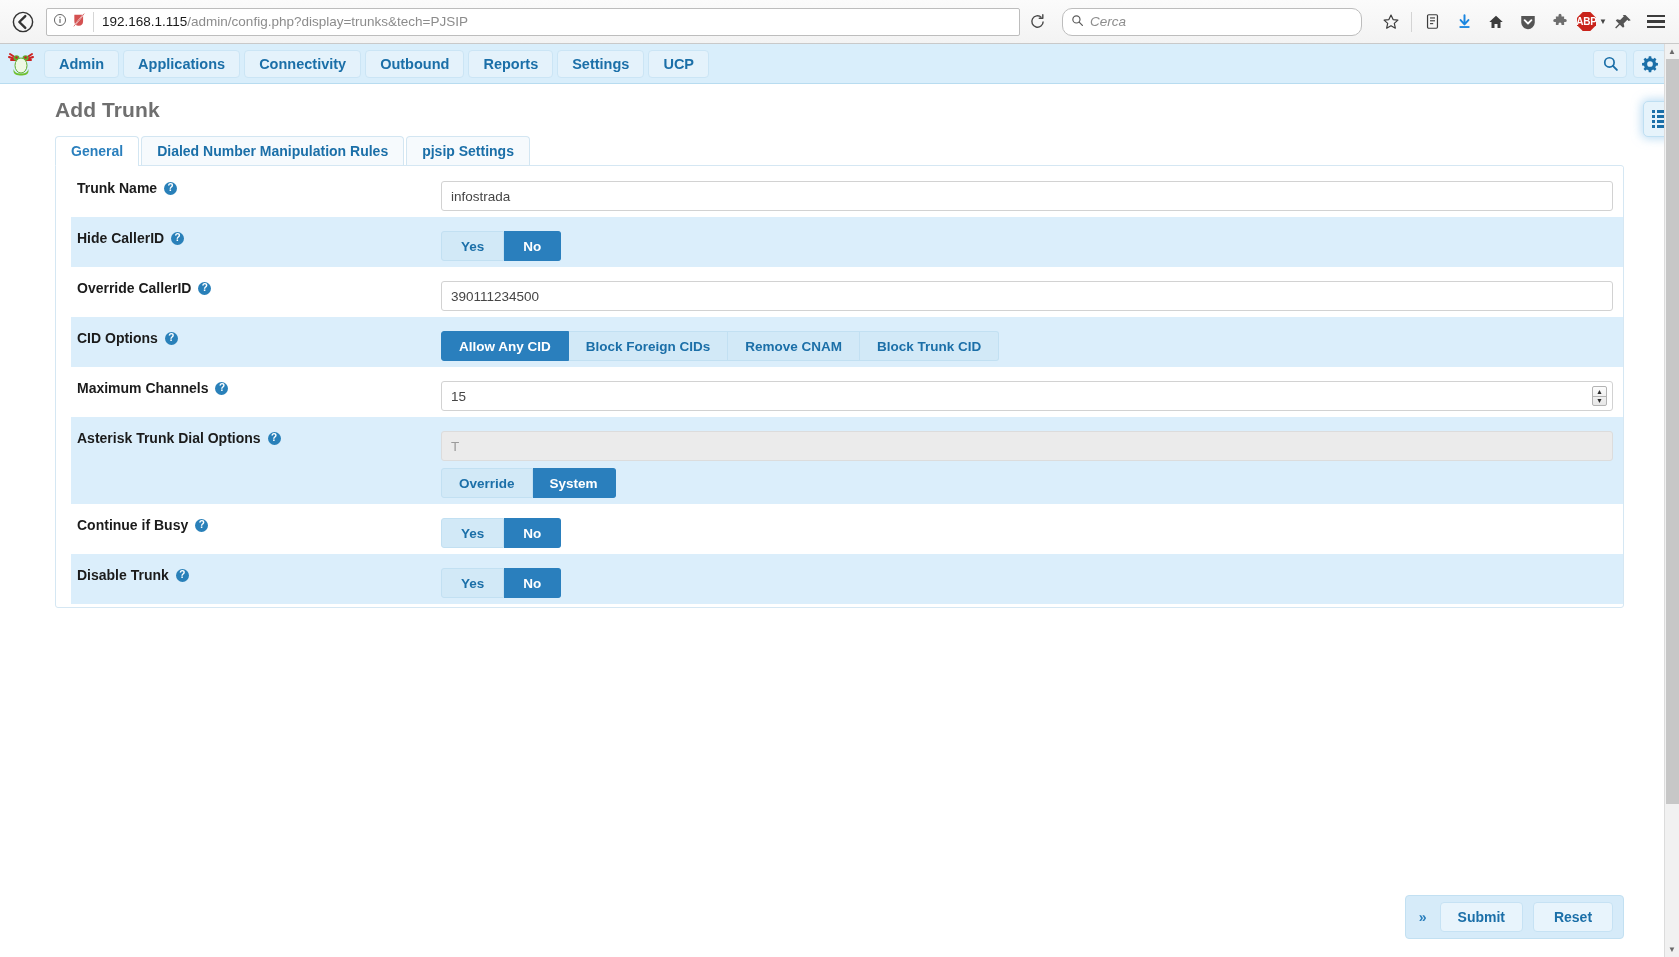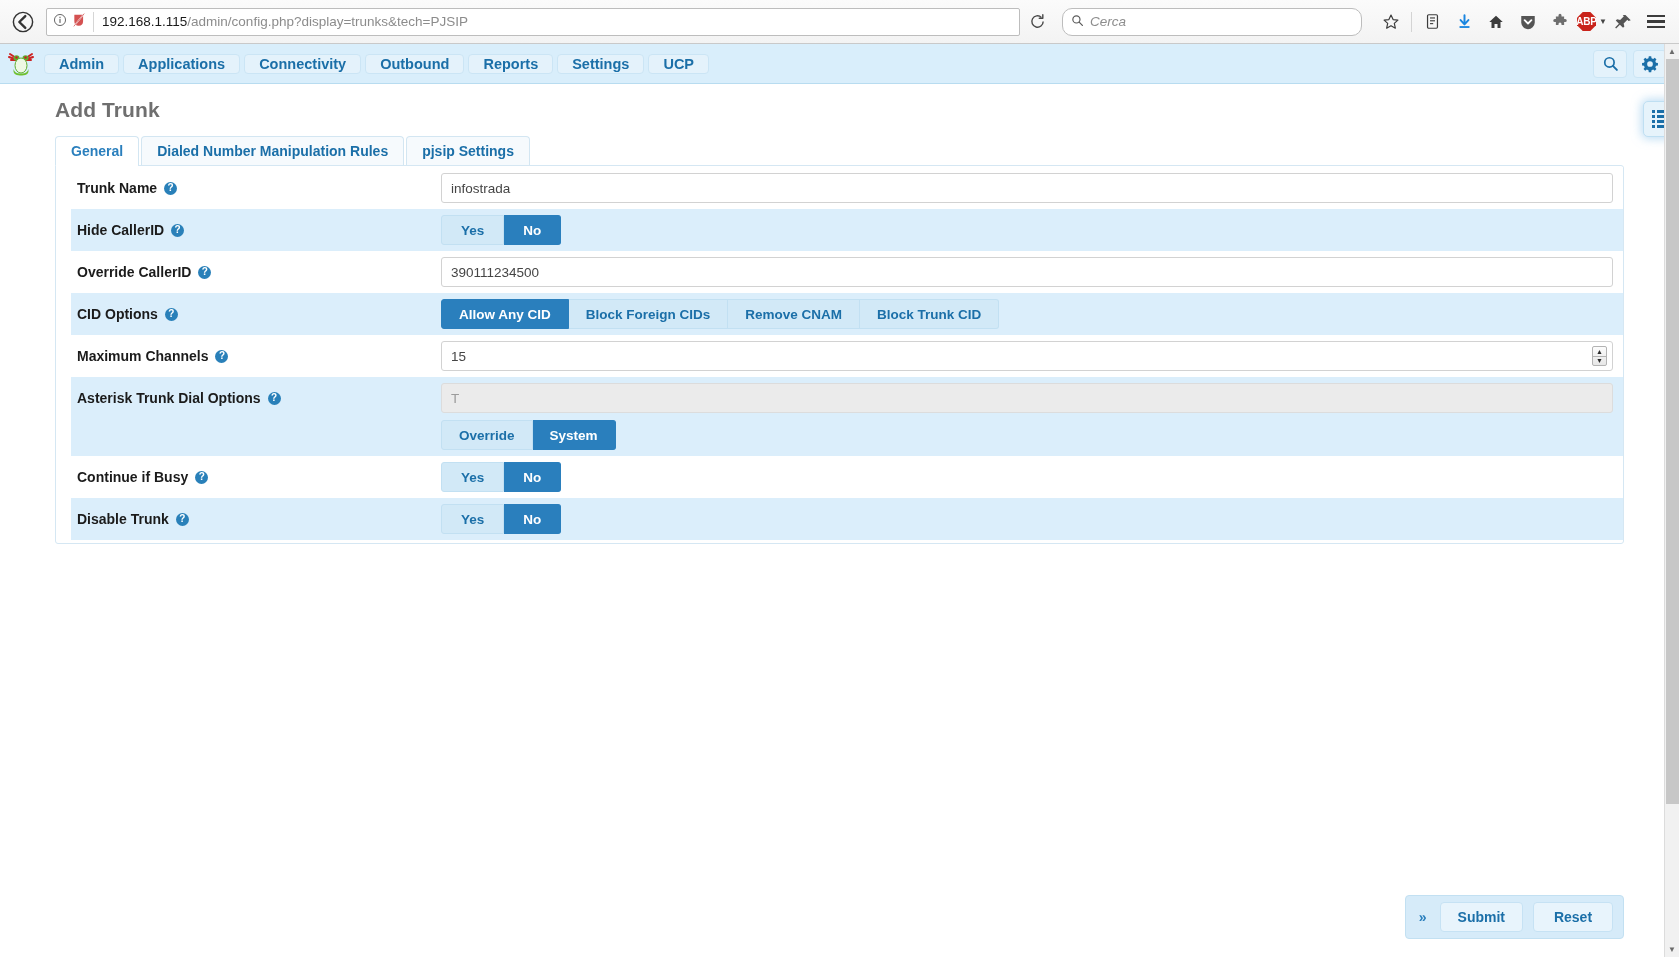--- a/index.html
+++ b/index.html
@@ -82,21 +82,21 @@
     background: #d9eefb;
     border-bottom: 1px solid #b8dcf0;
     display: flex;
     align-items: center;
     padding: 0 12px 0 6px;
     position: relative;
   }
   .pbx-logo { width: 30px; height: 30px; flex:none; margin-right:8px; }
   .nav-items { display: flex; gap: 4px; align-items:center; }
   .nav-item {
-    height: 20px;
+    height: 28px;
     padding: 0 14px;
     display: flex; align-items: center;
     font-size: 14.5px; font-weight: bold;
     color: #1b6fa8;
     background: #e4f2fb;
     border: 1px solid #cbe5f5;
     border-radius: 4px;
     cursor: pointer;
     white-space: nowrap;
   }
@@ -179,20 +179,21 @@
     font-weight: bold;
     color: #1b1b1b;
     padding: 13px 10px 10px 6px;
     display: flex; align-items: center; gap: 7px;
     white-space: nowrap;
   }
   .row-ctrl {
     flex: 1 1 auto;
     padding: 6px 10px 6px 0;
     min-width: 0;
+    margin-top: 8px;
   }
   .help-icon {
     width: 13px; height: 13px;
     border-radius: 50%;
     background: #2980b9;
     color: #fff;
     font-size: 10px; font-weight: bold;
     display: inline-flex; align-items:center; justify-content:center;
     line-height: 1;
     flex:none;

